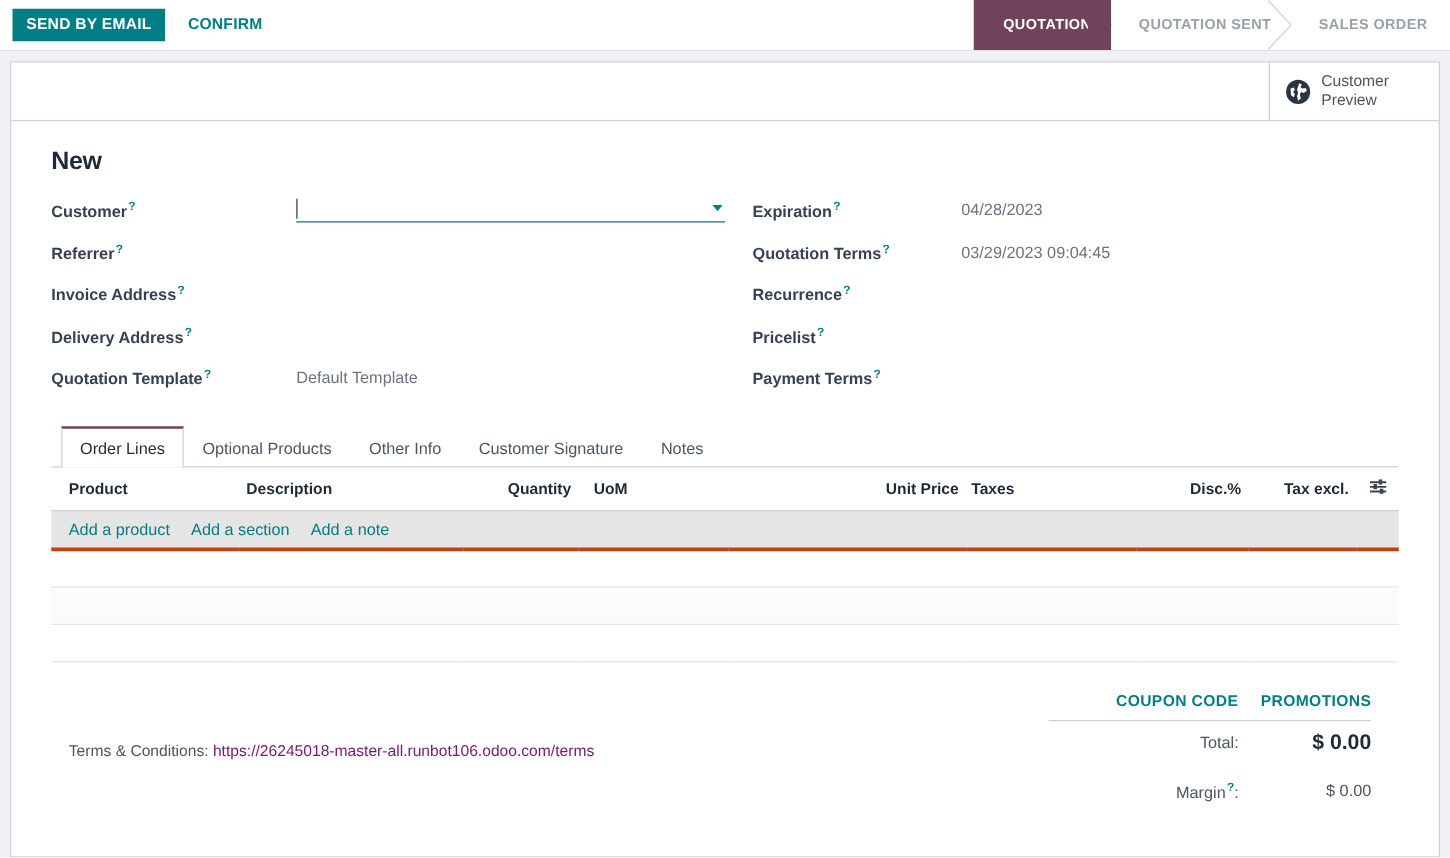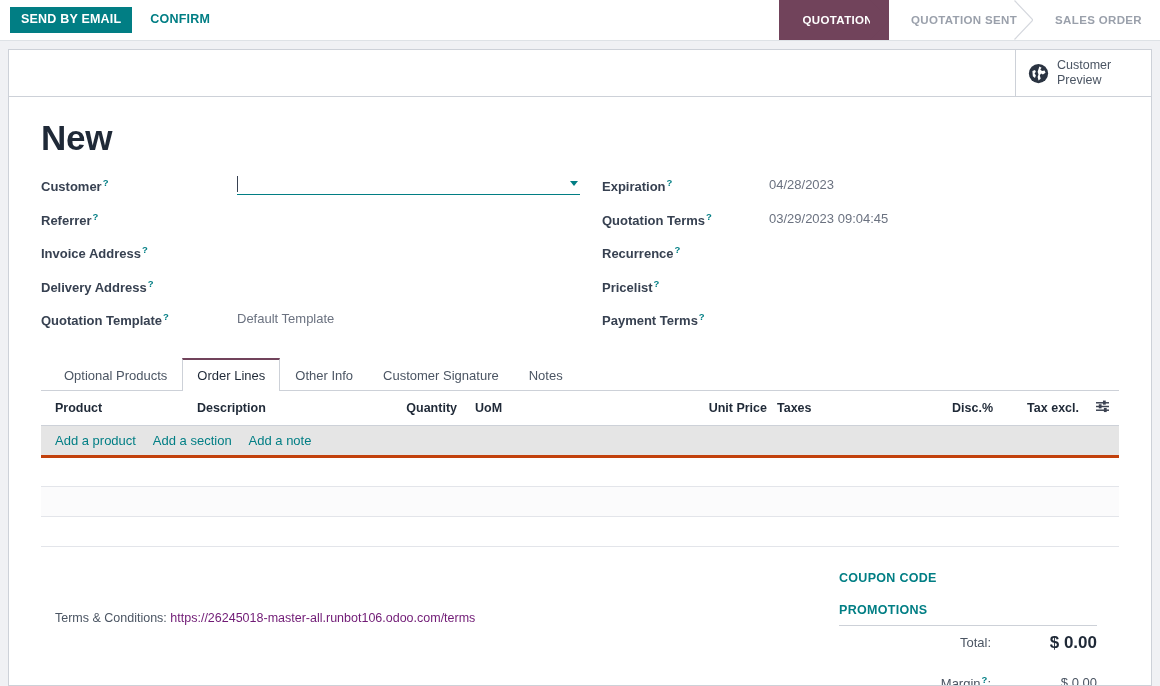--- a/index.html
+++ b/index.html
@@ -121,21 +121,21 @@
     line-height: 1.18;
   }
   .globe {
     width: 21px; height: 21px;
     flex: 0 0 21px;
   }
 
   .sheet-body { padding: 18px 32px 0 32px; }
 
   h1.record-title {
-    font-size: 35px;
+    font-size: 20px;
     font-weight: bold;
     color: #1f2937;
     margin: 3px 0 16px 0;
     letter-spacing: -.3px;
   }
 
   
   .form-grid {
     display: flex;
     gap: 0;
@@ -277,21 +277,20 @@
     color: #4b5563;
     padding-top: 40px;
   }
   .terms a { color: #701a75; text-decoration: none; }
   .totals { width: 258px; }
   .promo-row {
     display: flex;
     justify-content: flex-end;
     gap: 18px;
     margin-bottom: 8px;
-    flex-direction: column;
   }
   .promo-link {
     color: #017e84;
     font-size: 12.5px;
     font-weight: bold;
     letter-spacing: .3px;
     text-transform: uppercase;
     text-decoration: none;
     cursor: pointer;
   }
@@ -440,22 +439,22 @@
               <span>Payment Terms</span><span class="q-mark">?</span>
             </div>
             <div class="field-value"></div>
           </div>
 
         </div>
       </div>
 
       <div class="notebook">
         <div class="tabs">
+          <div class="tab active">Order Lines</div>
           <div class="tab">Optional Products</div>
-          <div class="tab active">Order Lines</div>
           <div class="tab">Other Info</div>
           <div class="tab">Customer Signature</div>
           <div class="tab">Notes</div>
         </div>
 
         <table class="lines-table">
           <thead>
             <tr>
               <th class="th-product">Product</th>
               <th class="th-desc">Description</th>

